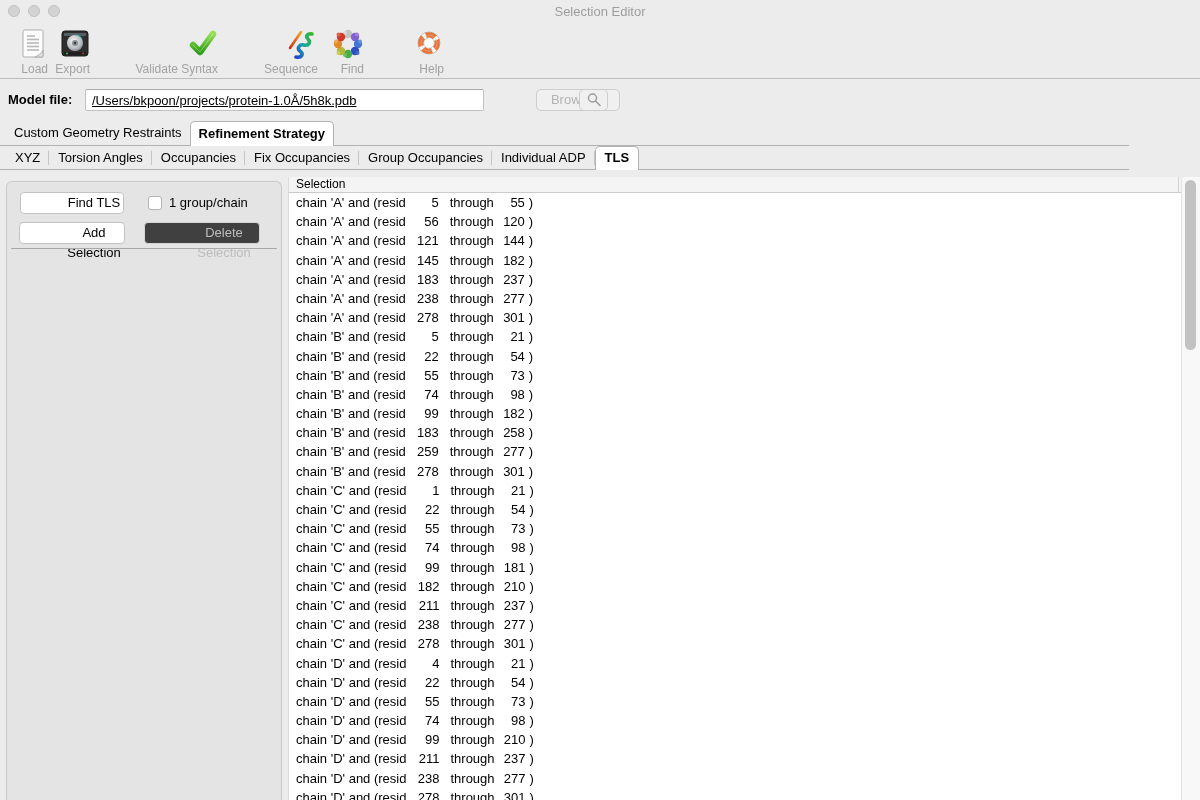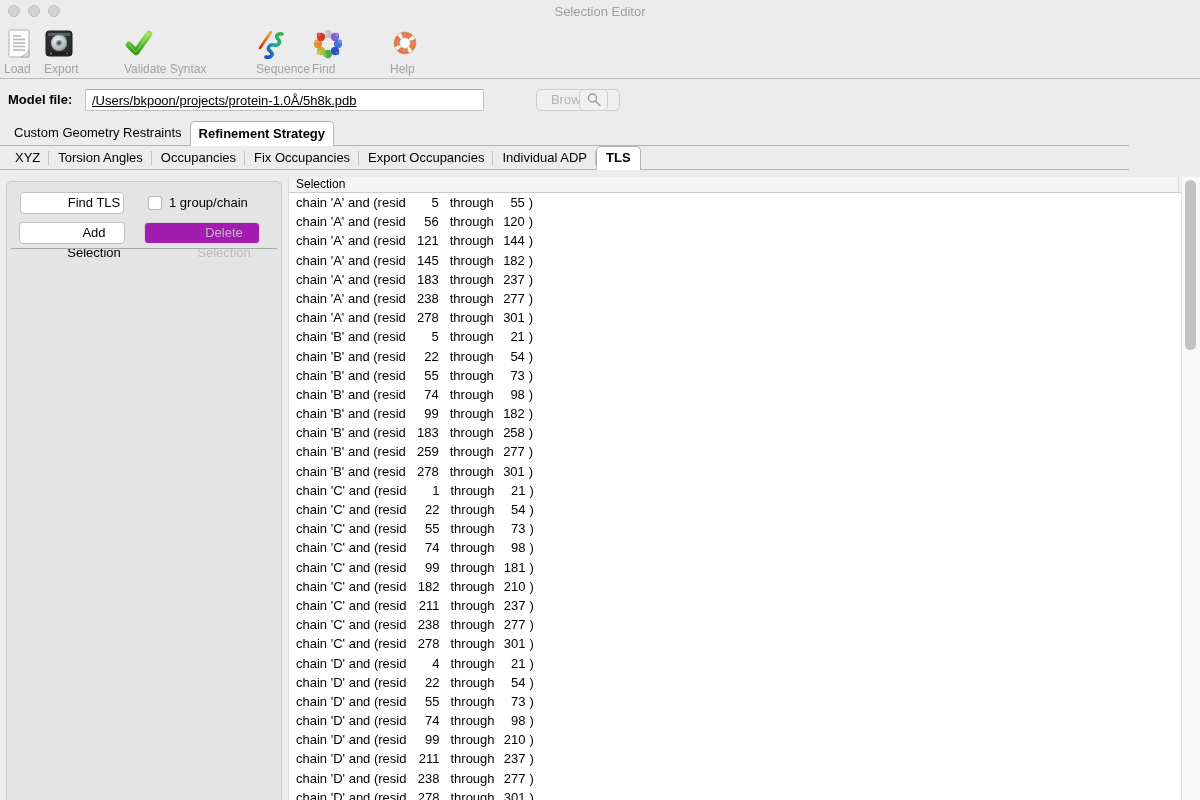--- a/index.html
+++ b/index.html
@@ -18,21 +18,21 @@
   .tl { position:absolute; top:5px; width:12px; height:12px; border-radius:50%;
         background:#d3d3d3; border:1px solid #c0c0c0; }
   .tl.c1{ left:8px; } .tl.c2{ left:28px; } .tl.c3{ left:48px; }
   .wtitle { position:absolute; top:4px; left:0; width:100%; text-align:center;
             color:#9d9d9d; font-size:13px; }
 
   
   .toolbar { position:absolute; top:22px; left:0; width:1200px; height:57px;
              border-bottom:1px solid #bcbcbc; }
   .titem { position:absolute; top:4px; display:flex; flex-direction:column;
-           align-items:flex-start; height:50px; justify-content:flex-end; }
+           align-items:flex-end; height:50px; justify-content:flex-end; }
   .ticon { height:34px; display:flex; align-items:center; justify-content:center; }
   .tlabel { font-size:12px; color:#a2a2a2; margin-top:1px; white-space:nowrap; }
   .ti-load{ left:4px; width:44px; } .ti-export{ left:44px; width:46px; }
   .ti-validate{ left:124px; width:94px; } .ti-sequence{ left:256px; width:62px; }
   .ti-model{ left:312px; width:52px; } .ti-help{ left:390px; width:54px; }
 
   
   .filerow { position:absolute; top:79px; left:0; width:1200px; height:42px; }
   .flabel { position:absolute; left:8px; top:13px; font-weight:bold; }
   .ffield { position:absolute; left:85px; top:10px; width:399px; height:22px;
@@ -64,21 +64,21 @@
   .content { position:absolute; top:171px; left:0; width:1200px; height:629px; }
 
   .leftbox { position:absolute; left:6px; top:10px; width:276px; height:619px;
              background:#e4e4e4; border:1px solid #c9c9c9; border-bottom:none;
              border-radius:6px 6px 0 0; }
   .btn { position:absolute; height:22px; background:#fff; border:1px solid #c3c3c3;
          border-radius:4px; font-size:13px; text-align:center; line-height:20px;
          color:#000; font-family:"Liberation Sans",sans-serif;padding-left:44px; }
   .btn-find { left:13px; top:10px; width:104px; }
   .btn-add  { left:12px; top:40px; width:106px; }
-  .btn-del  { left:137px; top:40px; width:116px; background:#a21caf;
+  .btn-del  { left:137px; top:40px; width:116px; background:#404040;
               border-color:#d6d6d6; color:#bdbdbd; }
   .chk { position:absolute; left:141px; top:14px; width:14px; height:14px;
          background:#fff; border:1px solid #b5b5b5; border-radius:3px; }
   .chklabel { position:absolute; left:162px; top:13px; font-size:13px; }
   .lb-divider { position:absolute; left:4px; top:66px; width:266px; height:1px;
                 background:#a8a8a8; }
 
   
   .list { position:absolute; left:288px; top:6px; width:893px; height:623px;
           background:#fff; border-left:1px solid #dadada; overflow:hidden; }
@@ -248,21 +248,21 @@
 <div class="tabrow tabrow1">
   <div class="tab">Custom Geometry Restraints</div>
   <div class="tab active">Refinement Strategy</div>
 </div>
 
 <div class="tabrow tabrow2">
   <div class="tab sep">XYZ</div>
   <div class="tab sep">Torsion Angles</div>
   <div class="tab sep">Occupancies</div>
   <div class="tab sep">Fix Occupancies</div>
-  <div class="tab sep">Export Occupancies</div>
+  <div class="tab sep">Group Occupancies</div>
   <div class="tab sep">Individual ADP</div>
   <div class="tab active">TLS</div>
 </div>
 
 <div class="content">
 
   <div class="leftbox">
     <div class="btn btn-find">Find TLS</div>
     <div class="chk"></div>
     <div class="chklabel">1 group/chain</div>

